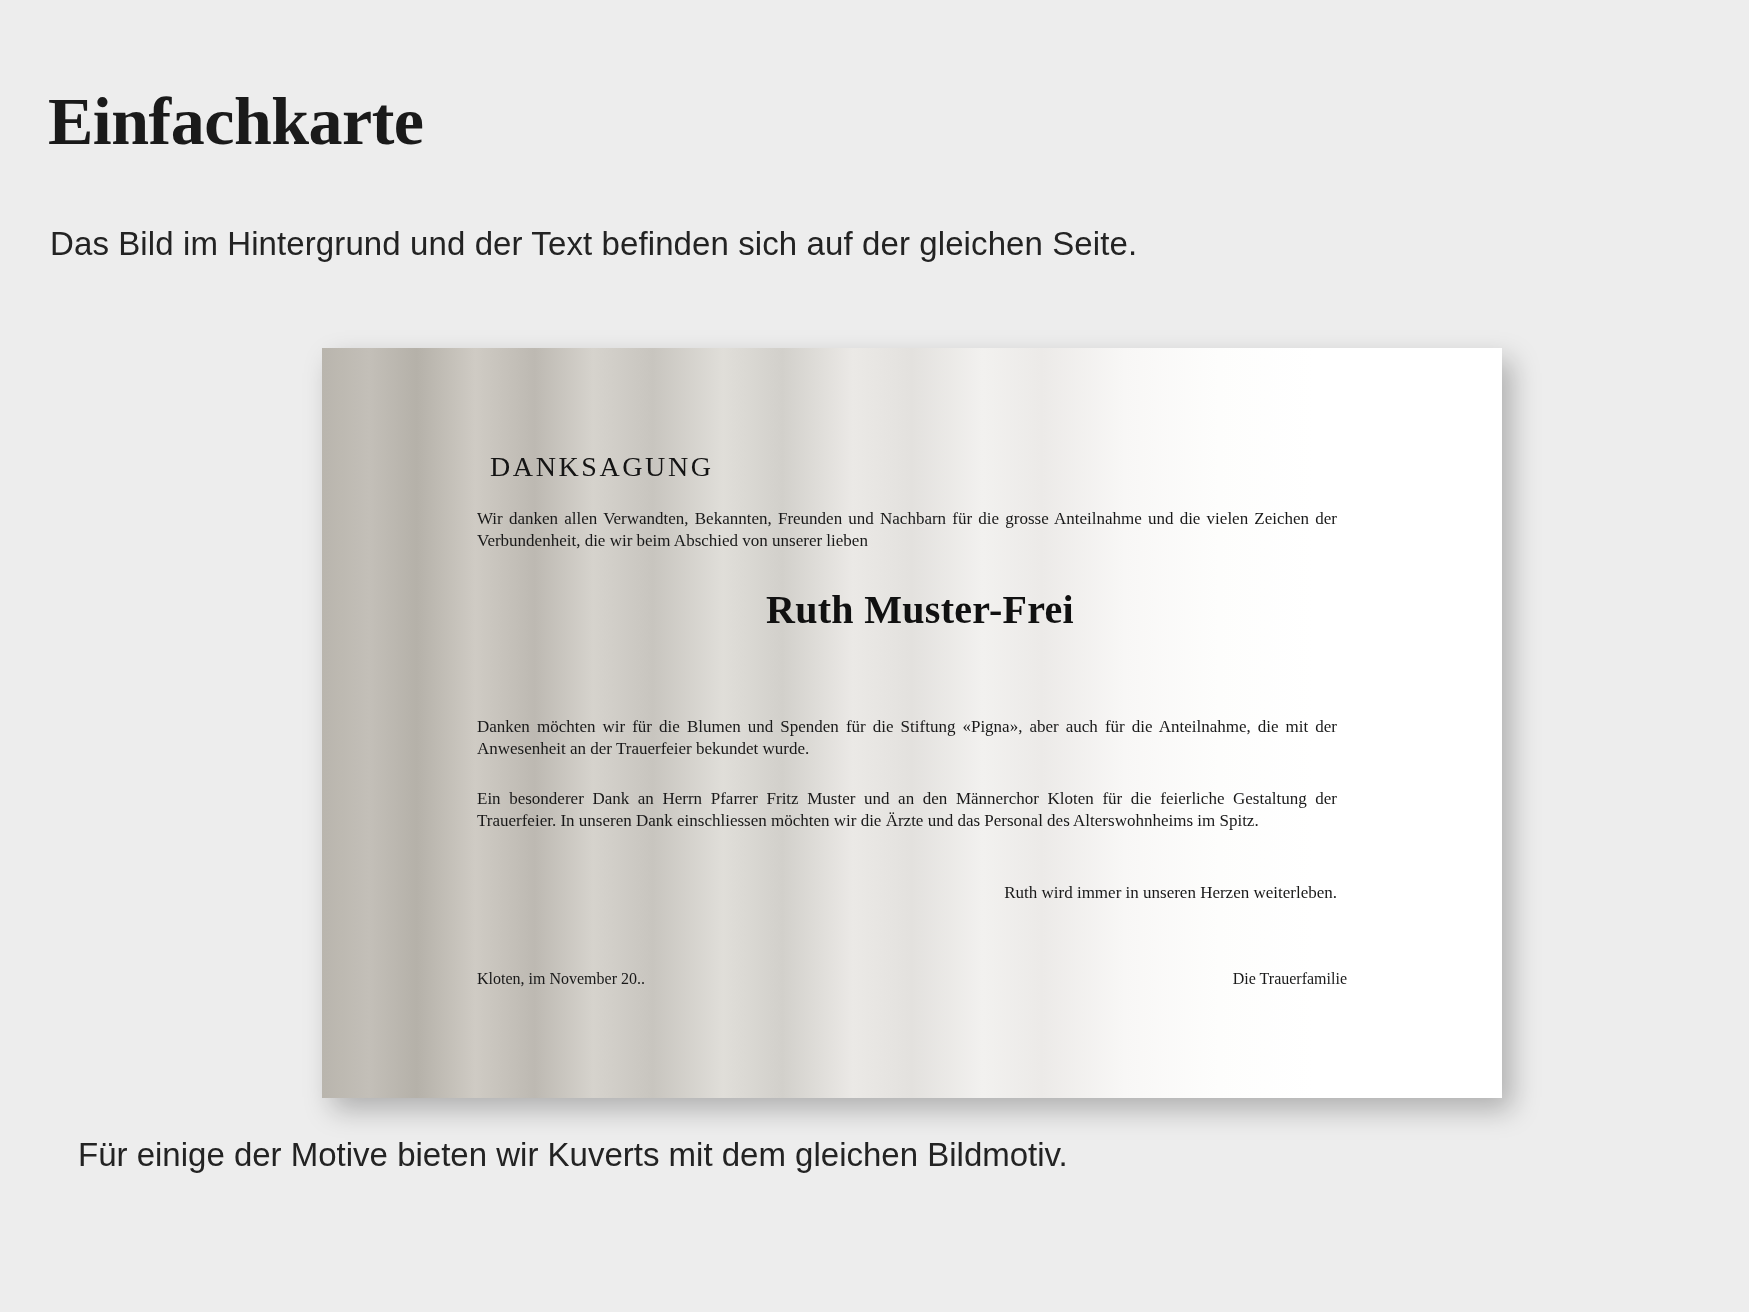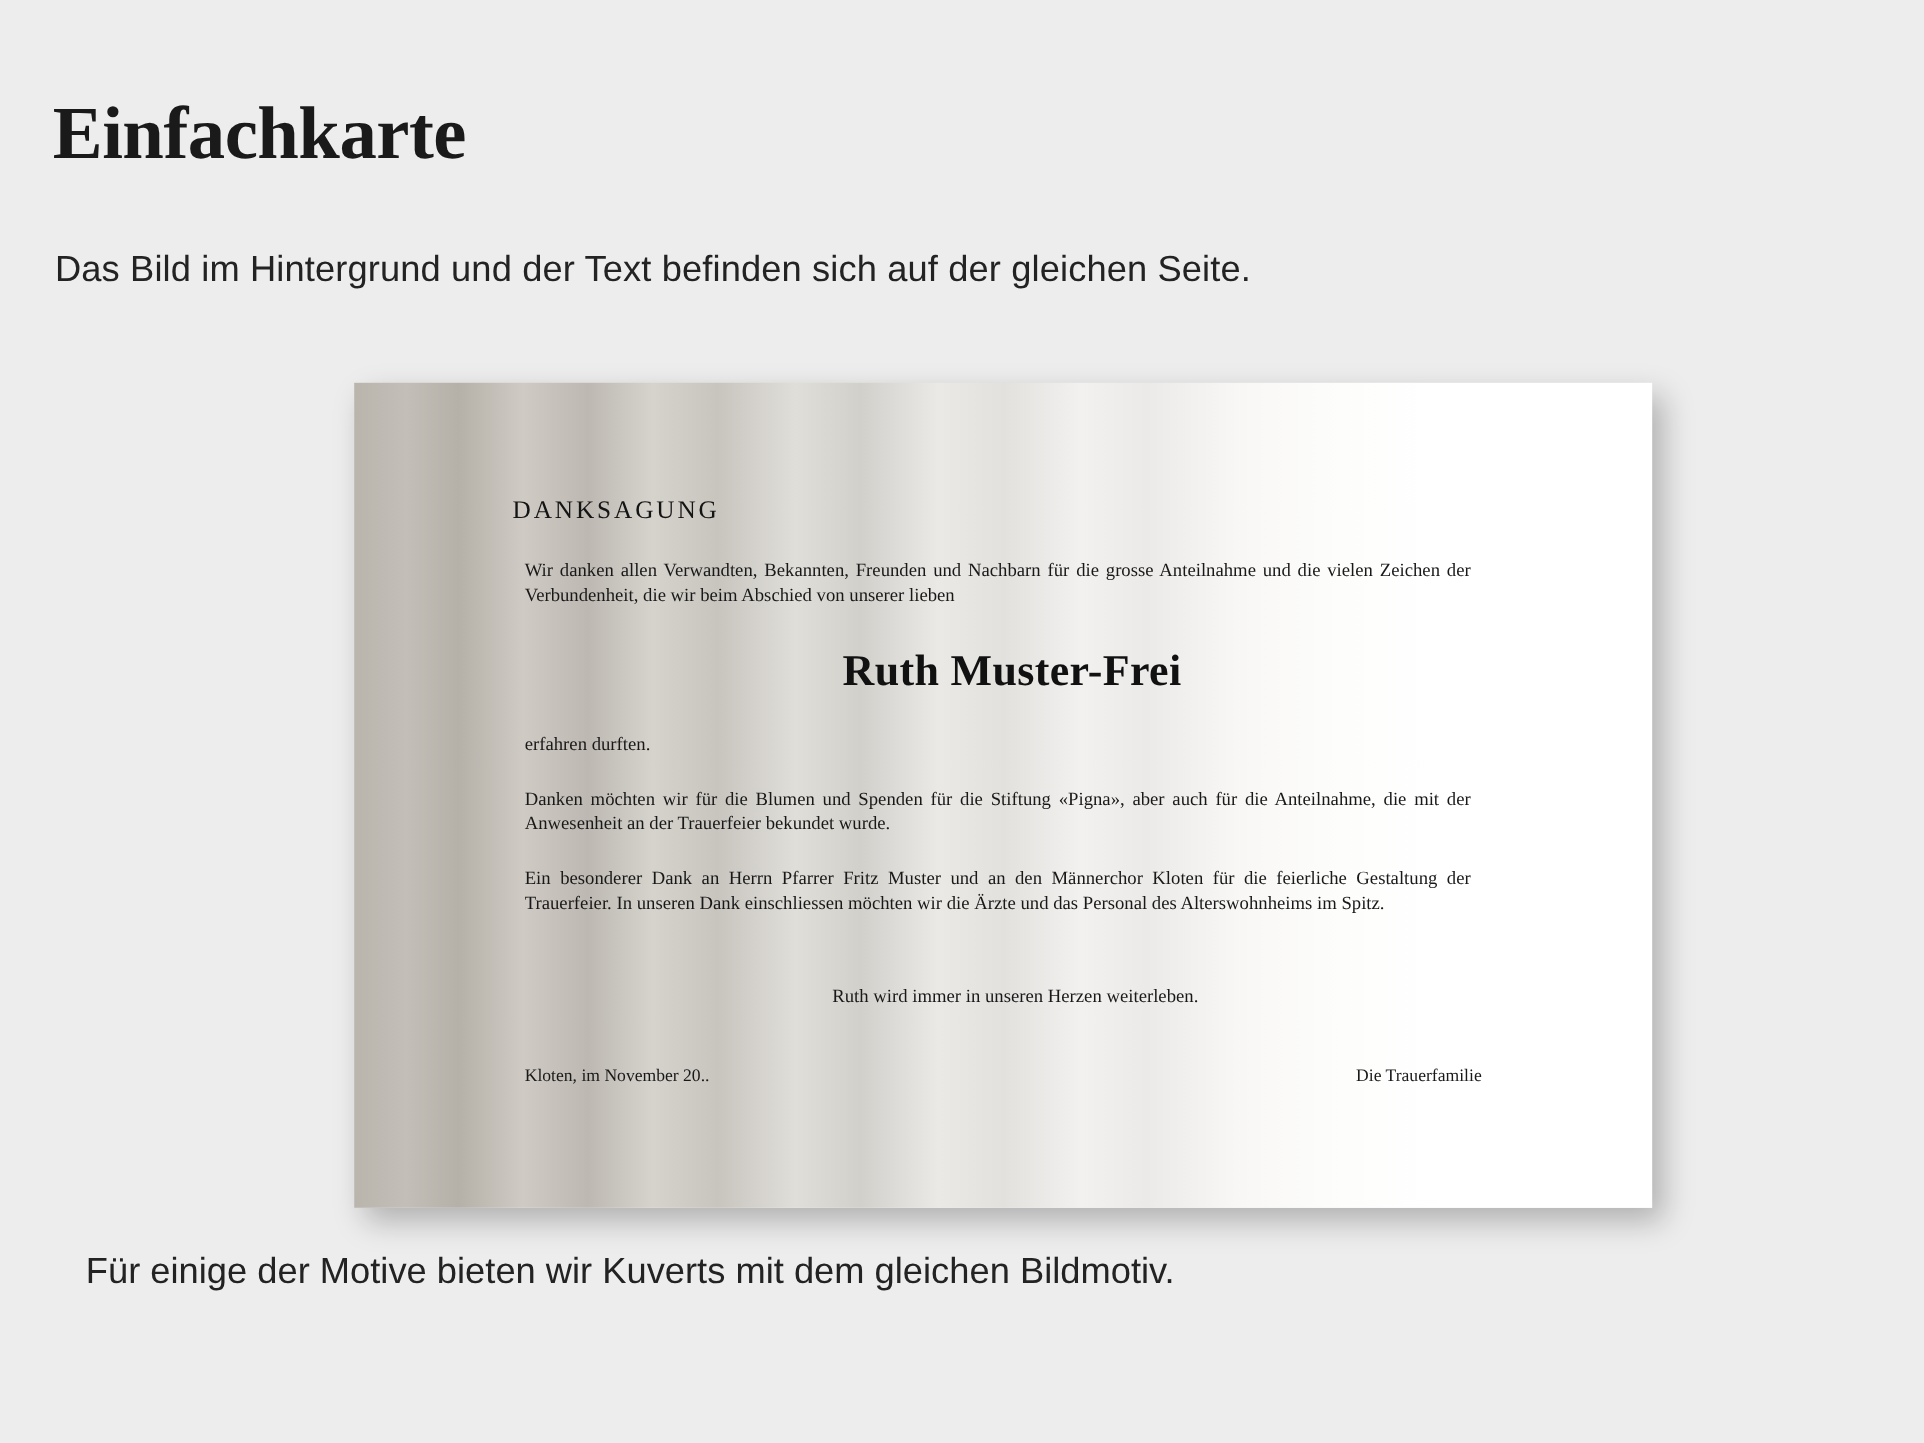--- a/index.html
+++ b/index.html
@@ -72,41 +72,41 @@
 
   .card-inner {
     position: absolute;
     left: 0; right: 0; top: 0; bottom: 0;
     font-family: "Liberation Serif", serif;
     color: #171717;
   }
 
   .danksagung {
     position: absolute;
-    left: 144px;
+    left: 168px;
     top: 103px;
-    font-size: 23px;
+    font-size: 28px;
     letter-spacing: 2.6px;
     color: #141414;
   }
 
   .para {
     position: absolute;
     left: 155px;
     width: 860px;
     font-size: 17px;
     line-height: 1.32;
     text-align: justify;
     color: #191919;
   }
   .p1 { top: 160px; }
   .p-after-name { top: 318px; text-align: left; }
   .p2 { top: 368px; }
   .p3 { top: 440px; }
-  .p4 { top: 547px; text-align: center; margin-left: 16px; }
+  .p4 { top: 534px; text-align: right; }
 
   .deceased-name {
     position: absolute;
     left: 16px;
     right: 0;
     top: 238px;
     text-align: center;
     font-size: 40px;
     font-weight: 700;
     letter-spacing: 0.3px;
@@ -142,21 +142,20 @@
 <h1 class="page-title">Einfachkarte</h1>
 
 <p class="intro-text">Das Bild im Hintergrund und der Text befinden sich auf der gleichen Seite.</p>
 
 <div class="card-wrap">
   <div class="card">
     <div class="card-inner">
       <div class="danksagung">DANKSAGUNG</div>
       <div class="para p1">Wir danken allen Verwandten, Bekannten, Freunden und Nachbarn für die grosse Anteilnahme und die vielen Zeichen der Verbundenheit, die wir beim Abschied von unserer lieben</div>
       <div class="deceased-name">Ruth Muster-Frei</div>
-      <div class="para p-after-name">erfahren durften.</div>
       <div class="para p2">Danken möchten wir für die Blumen und Spenden für die Stiftung «Pigna», aber auch für die Anteilnahme, die mit der Anwesenheit an der Trauerfeier bekundet wurde.</div>
       <div class="para p3">Ein besonderer Dank an Herrn Pfarrer Fritz Muster und an den Männerchor Kloten für die feierliche Gestaltung der Trauerfeier. In unseren Dank einschliessen möchten wir die Ärzte und das Personal des Alterswohnheims im Spitz.</div>
       <div class="para p4">Ruth wird immer in unseren Herzen weiterleben.</div>
       <div class="footer-row">
         <span>Kloten, im November 20..</span>
         <span>Die Trauerfamilie</span>
       </div>
     </div>
   </div>
 </div>

